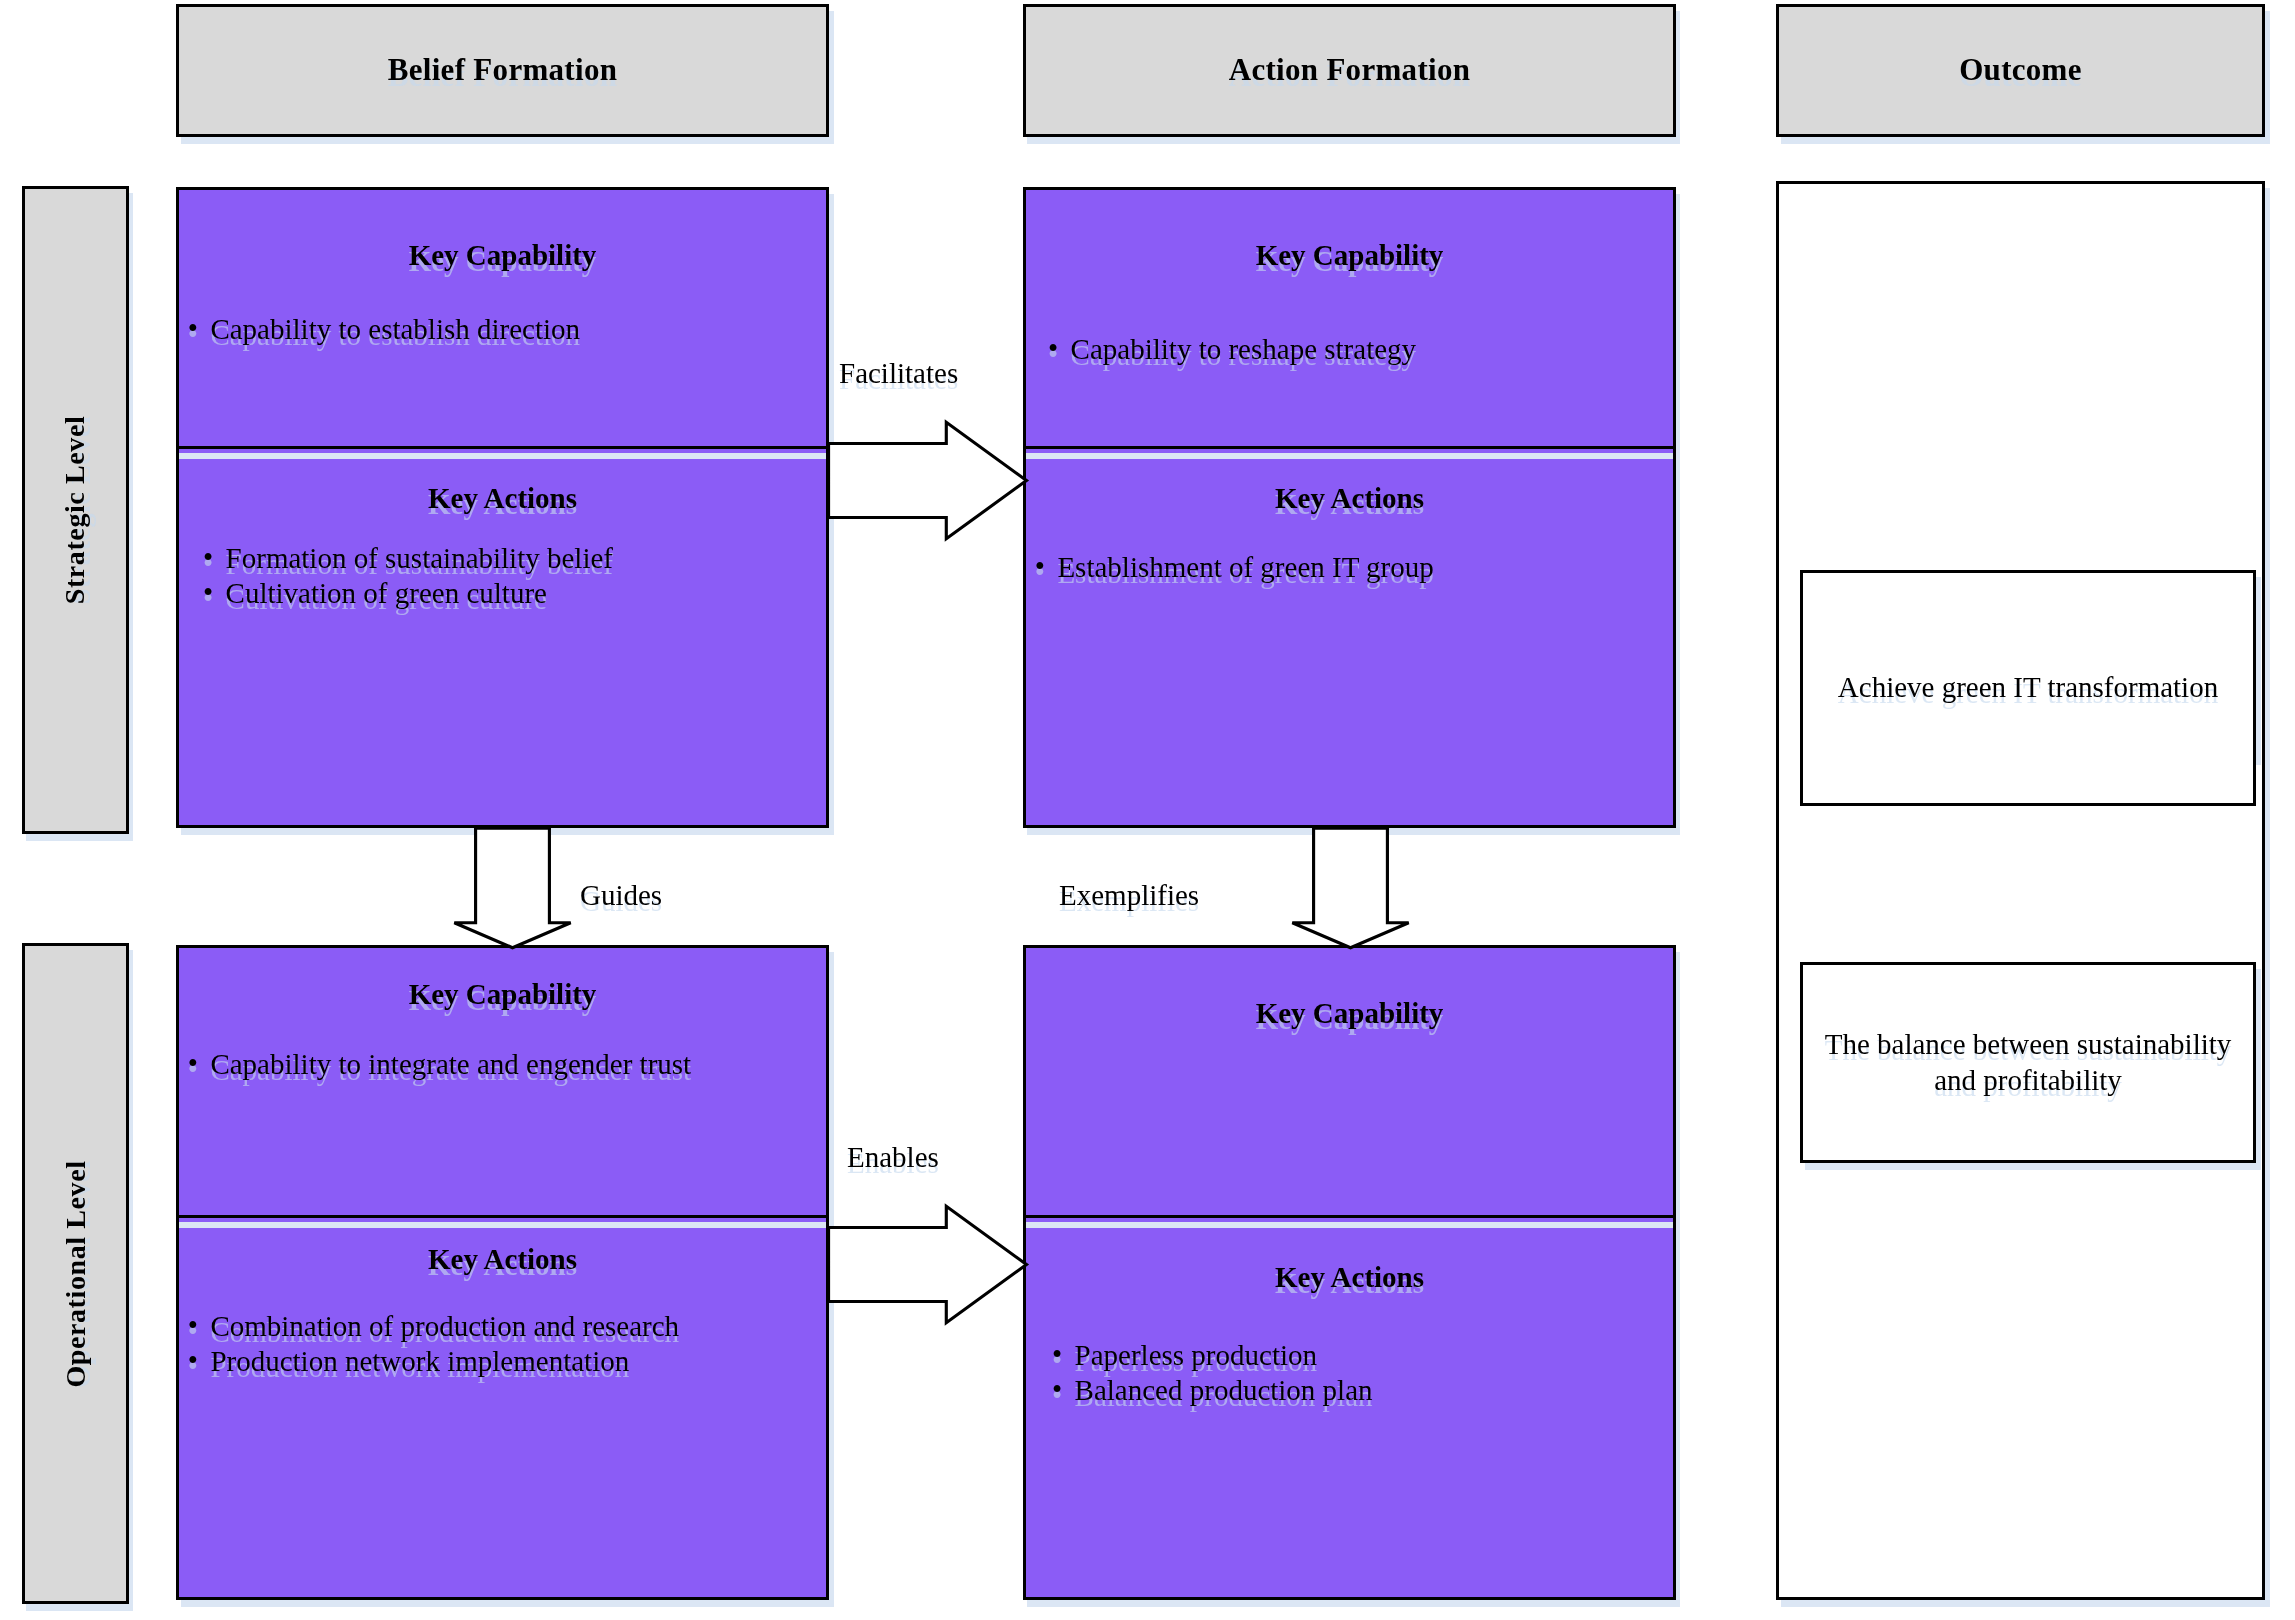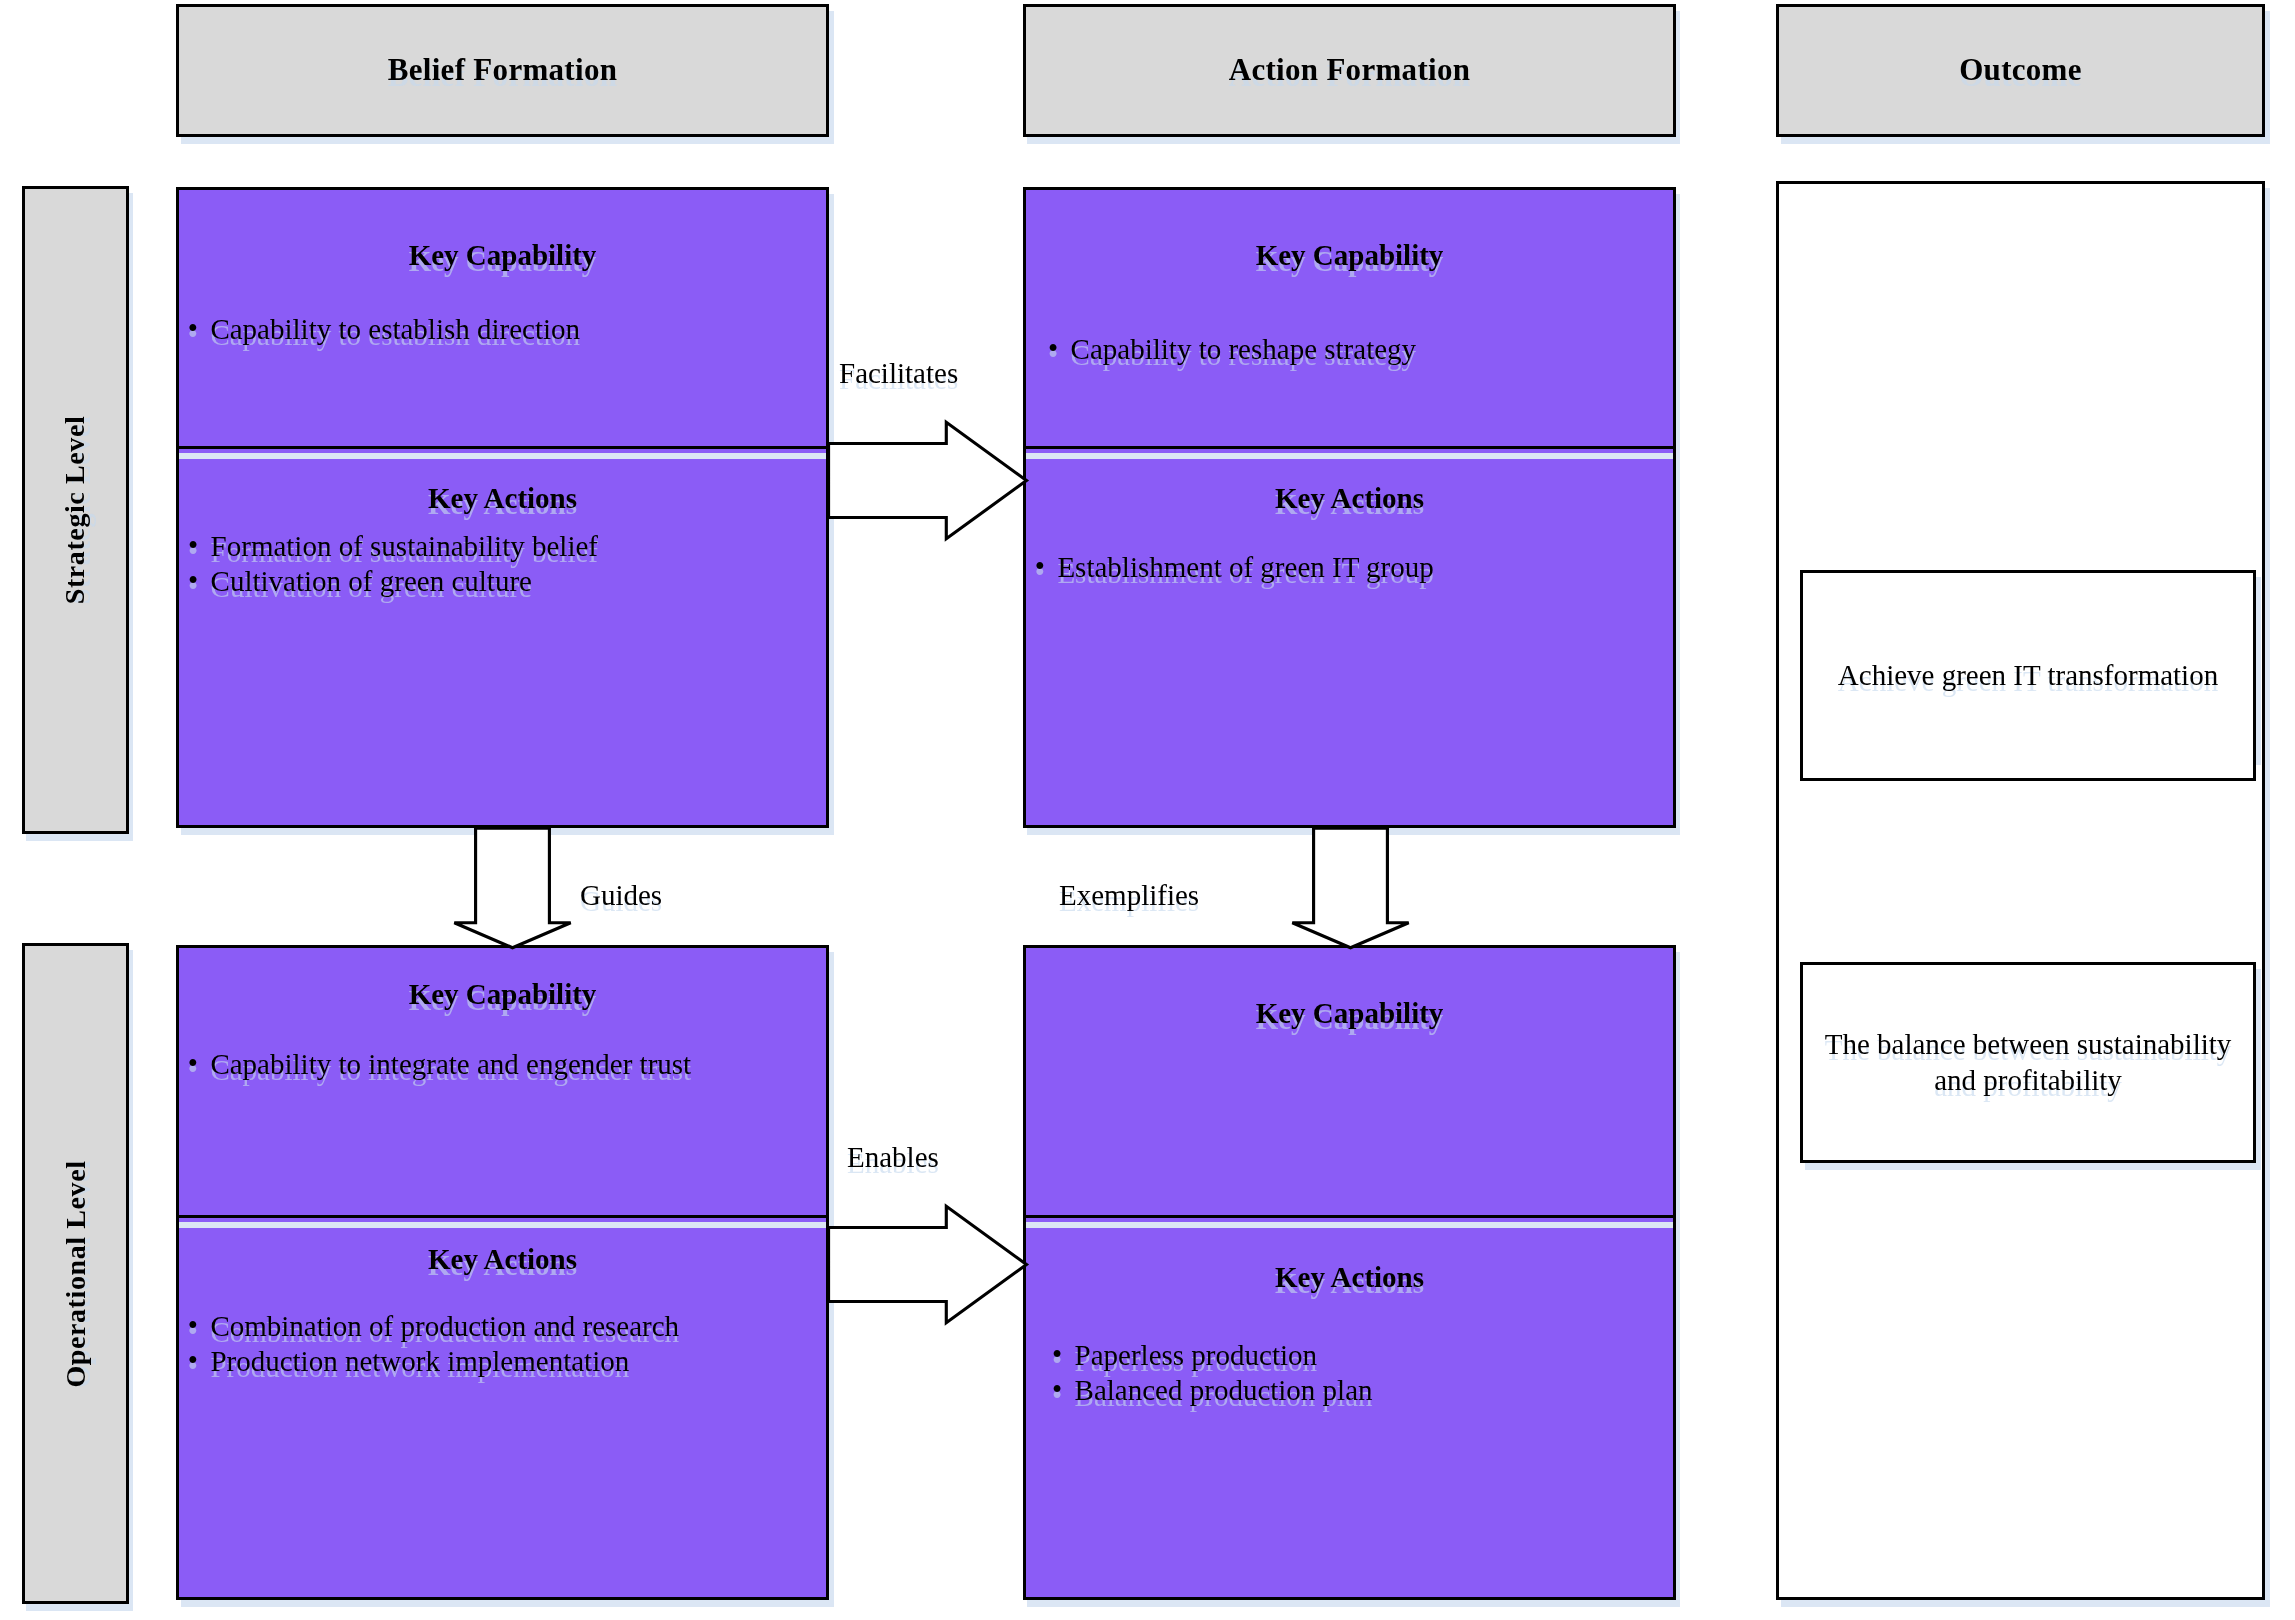--- a/index.html
+++ b/index.html
@@ -126,21 +126,21 @@
       <div class="sec-title ghost" style="padding-top:49px;">Key Capability</div>
       <ul class="bullets" style="margin-top:40px; padding-left:8.8px;">
         <li class="ghost">Capability to establish direction</li>
       </ul>
       <div class="sec-div-ghost" style="bottom:-10px;"></div>
       <div class="sec-div" style="bottom:0;"></div>
     </div>
 
     <div class="sec" style="height:376px;">
       <div class="sec-title ghost" style="padding-top:33px;">Key Actions</div>
-      <ul class="bullets" style="margin-top:14px; padding-left:9px;">
+      <ul class="bullets" style="margin-top:26px; padding-left:24px;">
         <li class="ghost">Formation of sustainability belief</li>
         <li class="ghost">Cultivation of green culture</li>
       </ul>
     </div>
   </div>
 
   <div class="abs" style="left:1027px; top:194px; width:653px; height:641px; background:#dbe6f4;"></div>
   <div class="abs cell" style="left:1023px; top:187px; width:653px; height:641px;">
     <div class="sec" style="height:259px;">
       <div class="sec-title ghost" style="padding-top:49px;">Key Capability</div>
@@ -190,21 +190,21 @@
         <li class="ghost">Paperless production</li>
         <li class="ghost">Balanced production plan</li>
       </ul>
     </div>
   </div>
 
   <div class="abs" style="left:1781px; top:188px; width:489px; height:1419px; background:#dbe6f4;"></div>
   <div class="abs outcome-frame" style="left:1776px; top:181px; width:489px; height:1419px;"></div>
 
   <div class="abs" style="left:1805px; top:577px; width:456px; height:188px; background:#dbe6f4;"></div>
-  <div class="abs outcome-box ghost" style="left:1800px; top:570px; width:456px; height:211px;">Achieve green IT transformation</div>
+  <div class="abs outcome-box ghost" style="left:1800px; top:570px; width:456px; height:236px;">Achieve green IT transformation</div>
 
   <div class="abs" style="left:1805px; top:969px; width:456px; height:201px; background:#dbe6f4;"></div>
   <div class="abs outcome-box ghost" style="left:1800px; top:962px; width:456px; height:201px;">The balance between sustainability and profitability</div>
 
   <svg class="arrow" style="left:827px; top:421px; width:201px; height:119px;" viewBox="0 0 320 190">
     <polygon points="2,36 190,36 190,2 318,95 190,188 190,154 2,154"></polygon>
   </svg>
   <div class="abs arrow-label ghost" style="left:839px; top:357px;">Facilitates</div>
 
   <svg class="arrow" style="left:453px; top:827px; width:119px; height:122px;" viewBox="0 0 190 195">

